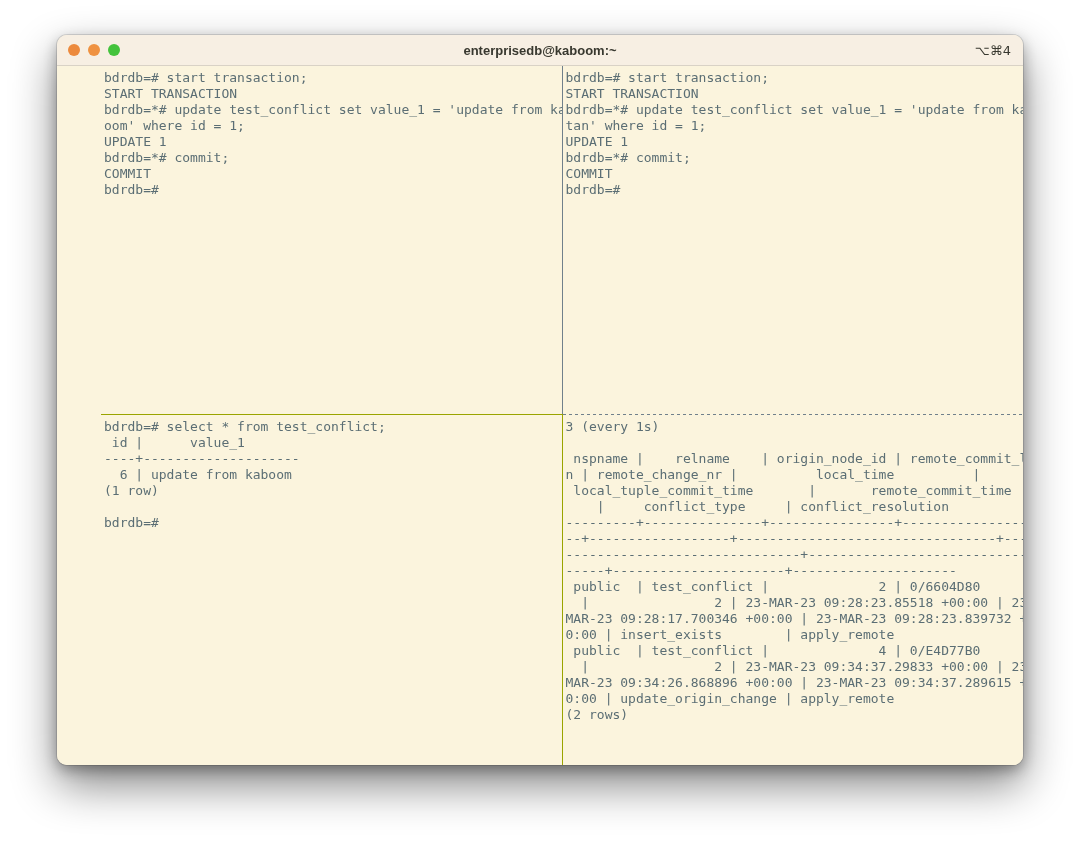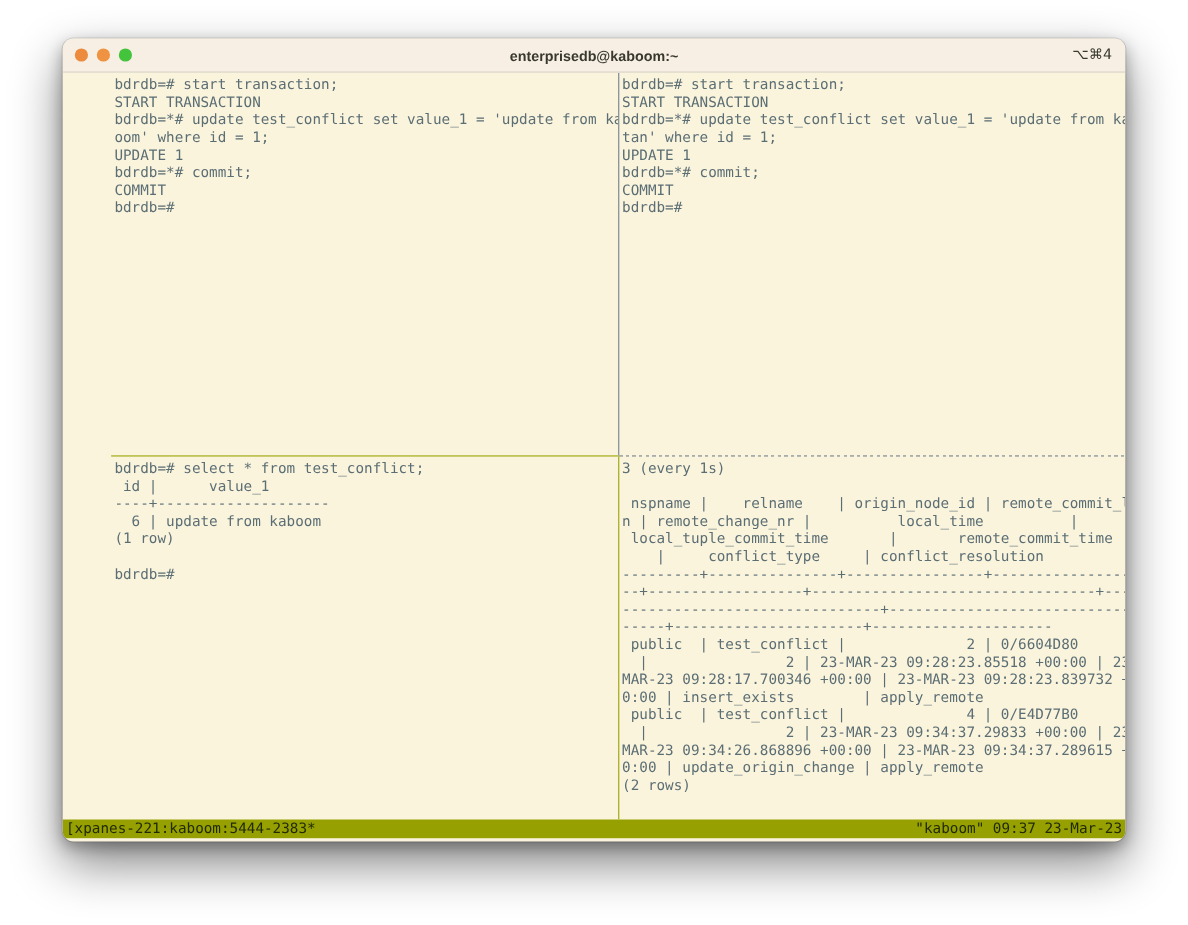--- a/index.html
+++ b/index.html
@@ -185,18 +185,14 @@
 MAR-23 09:28:17.700346 +00:00 | 23-MAR-23 09:28:23.839732 +0
 0:00 | insert_exists        | apply_remote
  public  | test_conflict |              4 | 0/E4D77B0
   |                2 | 23-MAR-23 09:34:37.29833 +00:00 | 23-
 MAR-23 09:34:26.868896 +00:00 | 23-MAR-23 09:34:37.289615 +0
 0:00 | update_origin_change | apply_remote
 (2 rows)</pre>
     </div>
   </div>
 
-  <div class="statusbar">
-    <span class="left">[xpanes-221:kaboom:5444-2383*</span>
-    <span class="right">"kaboom" 09:37 23-Mar-23</span>
-  </div>
 
 </div>
 
 </body></html>

